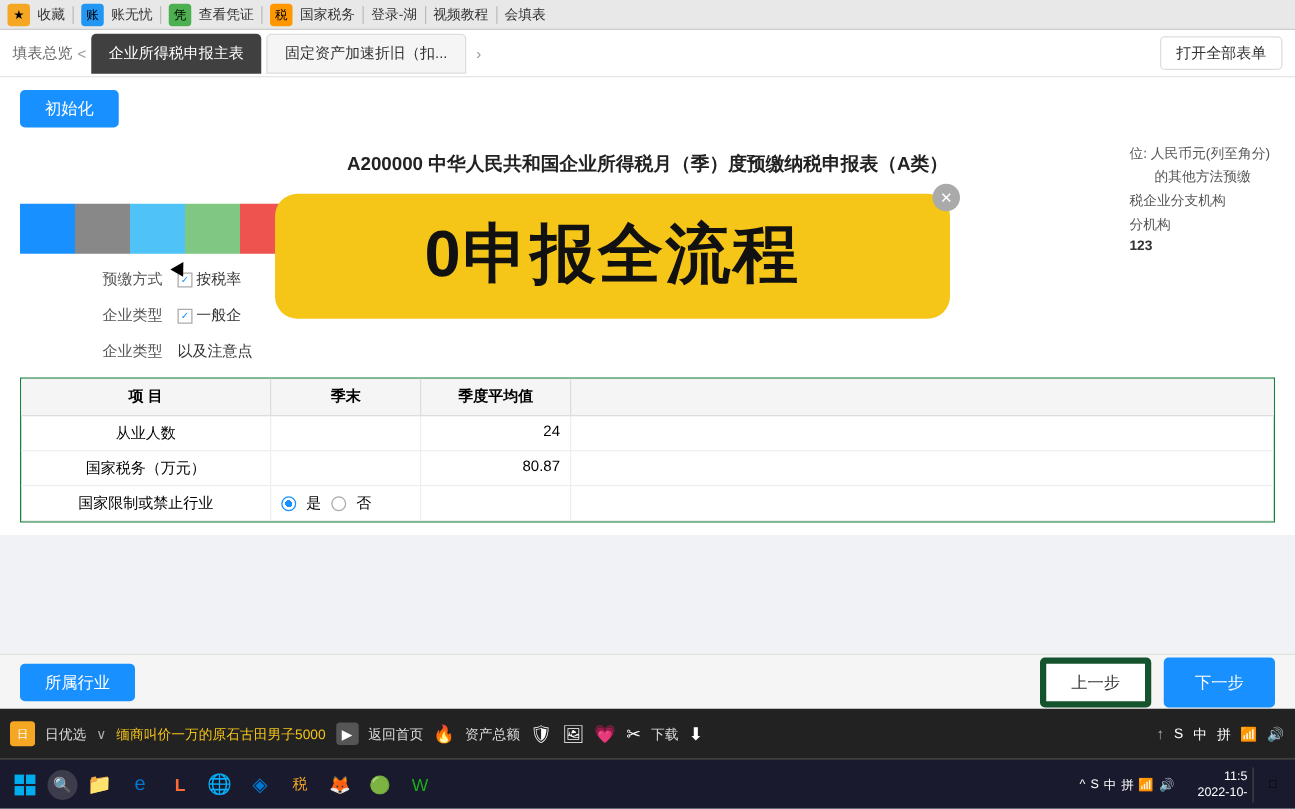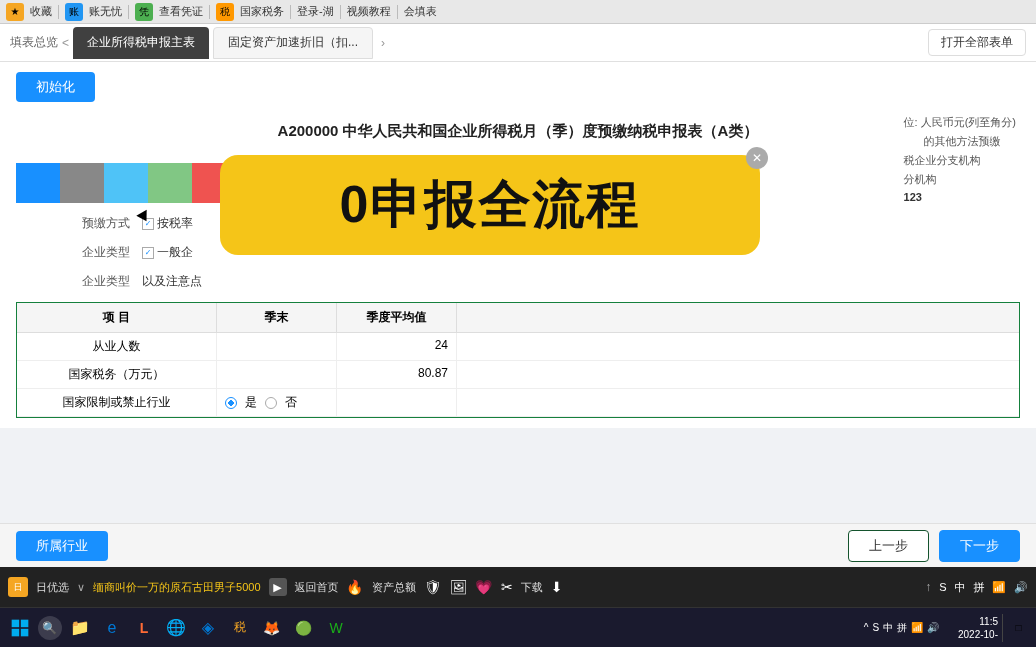--- a/index.html
+++ b/index.html
@@ -297,21 +297,21 @@
     }
 
     .nav-right-btns {
       display: flex;
       gap: 10px;
     }
 
     .step-btn {
       padding: 6px 20px;
       background: #fff;
-      border: 1px solid #14532d;
+      border: 5px solid #14532d;
       border-radius: 4px;
       font-size: 13px;
       cursor: pointer;
       color: #333;
     }
 
     .step-btn.primary {
       background: #1890ff;
       color: #fff;
       border-color: #1890ff;

